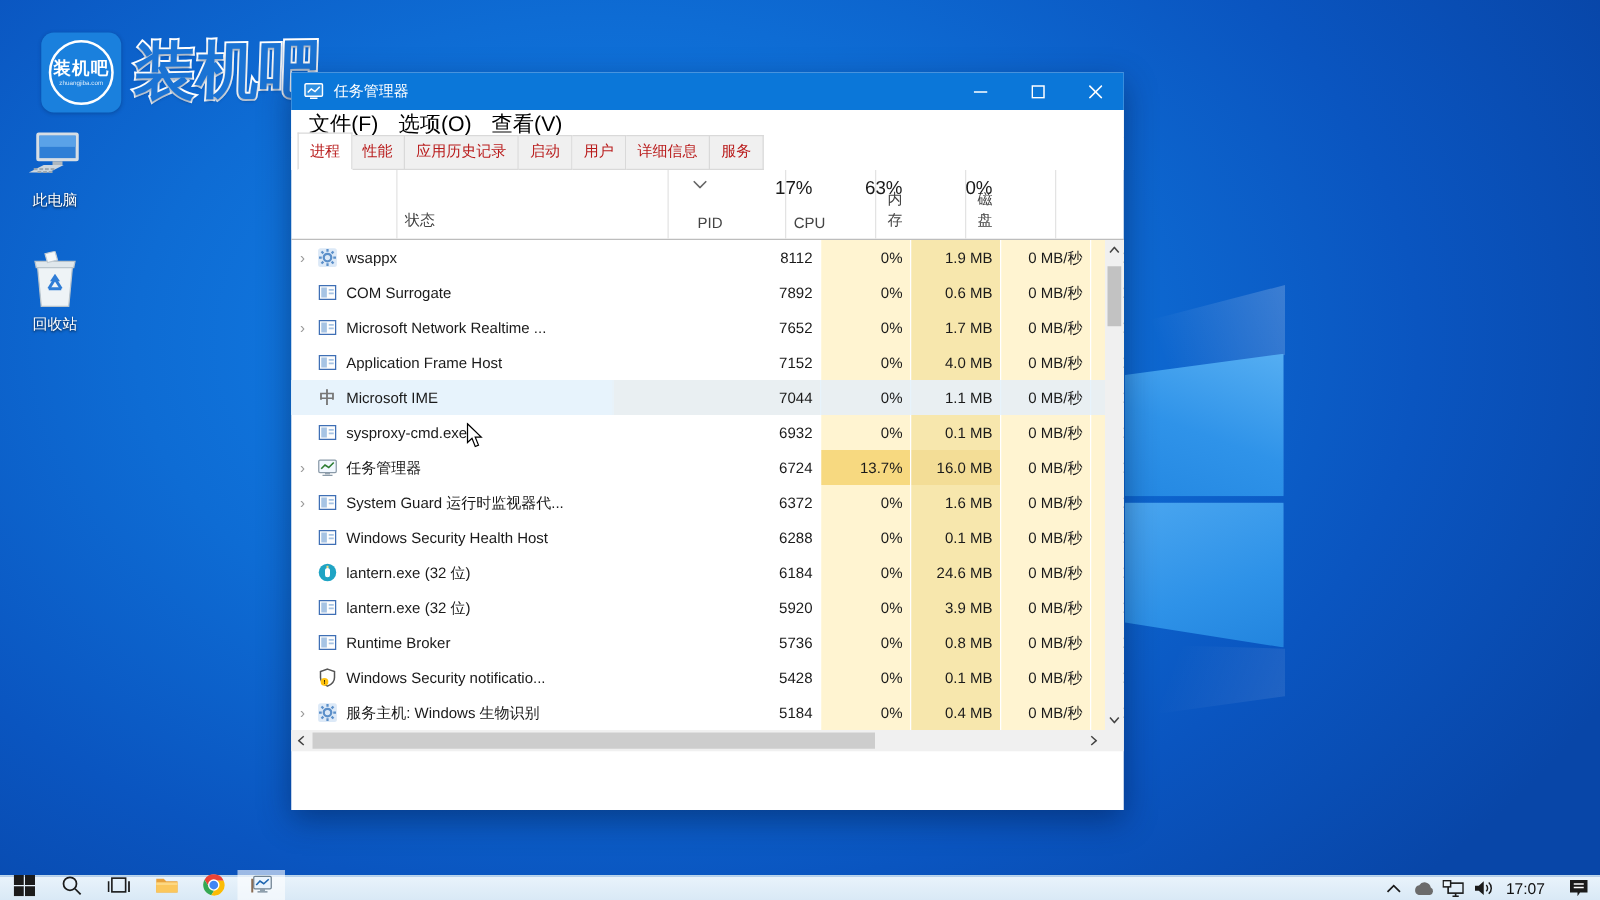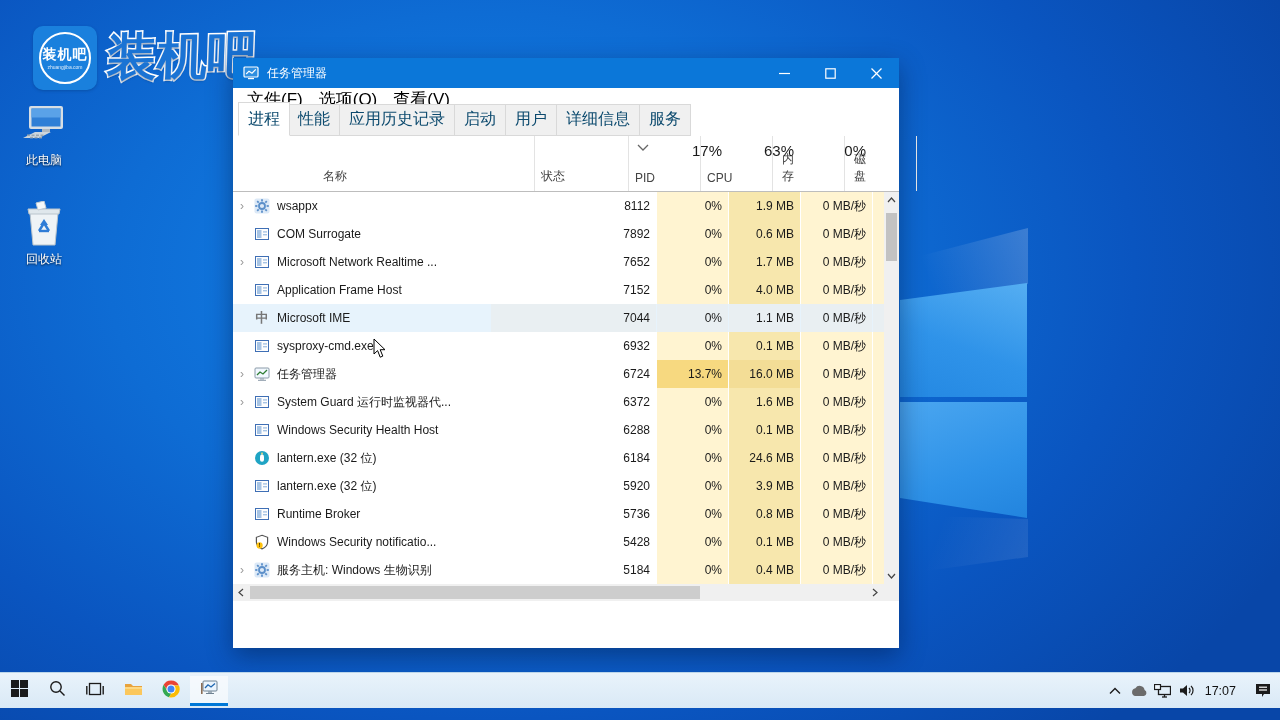--- a/index.html
+++ b/index.html
@@ -47,22 +47,22 @@
   .window { position:absolute; left:233px; top:58px; width:666px; height:590px;
     background:#fff; box-shadow:0 8px 24px rgba(0,20,60,.45); font-size:12px; color:#1a1a1a; }
   .titlebar { height:30px; background:#0b77d9; display:flex; align-items:center; color:#fff; }
   .titlebar .ticon { margin:0 8px 0 10px; display:flex; }
   .titlebar .ttext { font-size:12px; }
   .caption-btns { margin-left:auto; display:flex; height:30px; }
   .cap-btn { width:46px; height:30px; display:flex; align-items:center; justify-content:center; }
   .menubar { height:22px; background:#fff; display:flex; align-items:center; padding-left:6px; }
   .menu-item { padding:0 8px; font-size:17px; color:#000; }
   .tabstrip { height:26px; background:#fff; display:flex; align-items:flex-end; padding-left:5px; }
-  .tab { padding:4px 9px 5px; font-size:16px; border:1px solid #d9d9d9; background:#f0f0f0;
-    border-left-width:0; color:#0c4a6e; }
+  .tab { padding:4px 9px 5px; font-size:12px; border:1px solid #d9d9d9; background:#f0f0f0;
+    border-left-width:0; color:#b91c1c; }
   .tab:first-child { border-left-width:1px; }
   .tab.active { background:#fff; border-bottom-color:#fff; padding-top:6px; border-left-width:1px; position:relative; z-index:2; margin-right:-1px; }
 
   
   .cols { display:grid; grid-template-columns:18px 22px 1fr 94px 72px 72px 72px 72px 27px; }
   .table-header { height:56px; border-bottom:1px solid #bdbdbd; position:relative; }
   .hcell { position:relative; display:flex; flex-direction:column; justify-content:flex-end;
     padding:0 6px 6px; color:#444;margin-left:44px; }
   .hcell.sep { border-left:1px solid #e3e3e3; }
   .hcell .pct { position:absolute; top:6px; right:6px; font-size:15px; color:#1a1a1a; }
@@ -100,21 +100,21 @@
   .footer { height:47px; background:#f0f0f0; border-top:1px solid #e0e0e0; position:relative;
     display:flex; align-items:center; padding-left:12px; }
   .detail-toggle { display:flex; align-items:center; gap:8px; }
   .circle-chevron { width:18px; height:18px; border:1px solid #2b79c2; border-radius:50%;
     display:flex; align-items:center; justify-content:center; }
   .end-task-btn { position:absolute; right:10px; top:11px; width:84px; height:25px;
     background:#e3e3e3; border:1px solid #cfcfcf; color:#8f8f8f; font-size:12px;
     display:flex; align-items:center; justify-content:center; }
 
   
-  .taskbar { position:absolute; left:0; bottom:12px; width:1280px; height:36px;
+  .taskbar { position:absolute; left:0; bottom:0; width:1280px; height:20px;
     background:linear-gradient(#e9f3fb,#d9e9f6); border-top:1px solid #bcd6ea;
     display:flex; align-items:center; }
   .tb-left { display:flex; height:30px; align-items:center; }
   .tb-btn { width:38px; height:30px; display:flex; align-items:center; justify-content:center; position:relative; }
   .tb-btn.active { background:rgba(255,255,255,.6); }
   .tb-btn.active::after { content:""; position:absolute; left:0; bottom:0; width:100%; height:3px; background:#0078d7; }
   .tb-right { margin-left:auto; display:flex; align-items:center; height:30px; }
   .tray-ic { width:24px; height:30px; display:flex; align-items:center; justify-content:center; }
   .clock { font-size:12.5px; color:#111; padding:0 10px 0 6px; }
   .action-center { width:34px; height:30px; display:flex; align-items:center; justify-content:center; }
@@ -222,23 +222,20 @@
       <span class="tab">应用历史记录</span>
       <span class="tab">启动</span>
       <span class="tab">用户</span>
       <span class="tab">详细信息</span>
       <span class="tab">服务</span>
     </div>
 
   <div class="table-header cols">
     <div class="hcell"></div>
     <div class="hcell"></div>
-    <div class="hcell">
-        <span>名称</span>
-      </div>
     <div class="hcell sep">
         <span>状态</span>
       </div>
     <div class="hcell sep">
       <span class="sort-ind">
         <svg width="12" height="7" viewBox="0 0 12 7">
             <polyline points="1,1 6,6 11,1" fill="none" stroke="#666" stroke-width="1.3"></polyline>
           </svg>
       </span>
       <span class="lblr">PID</span>

